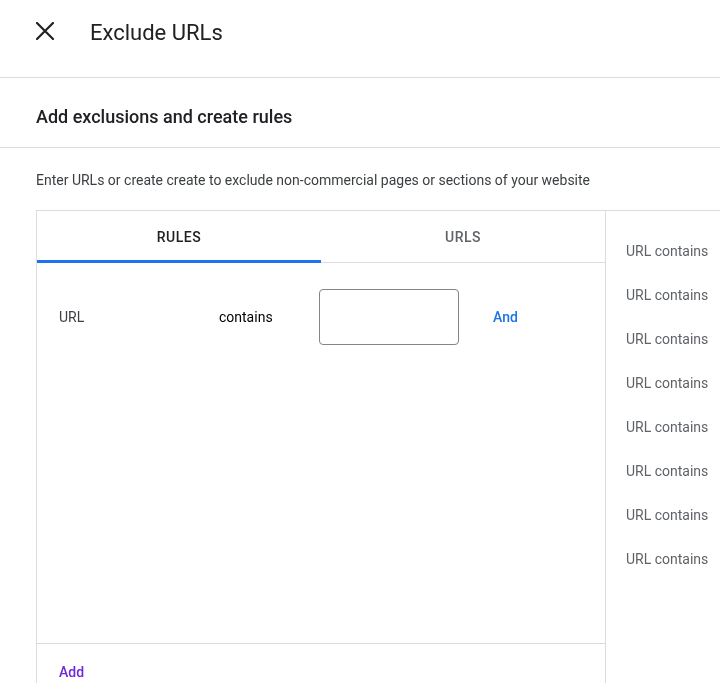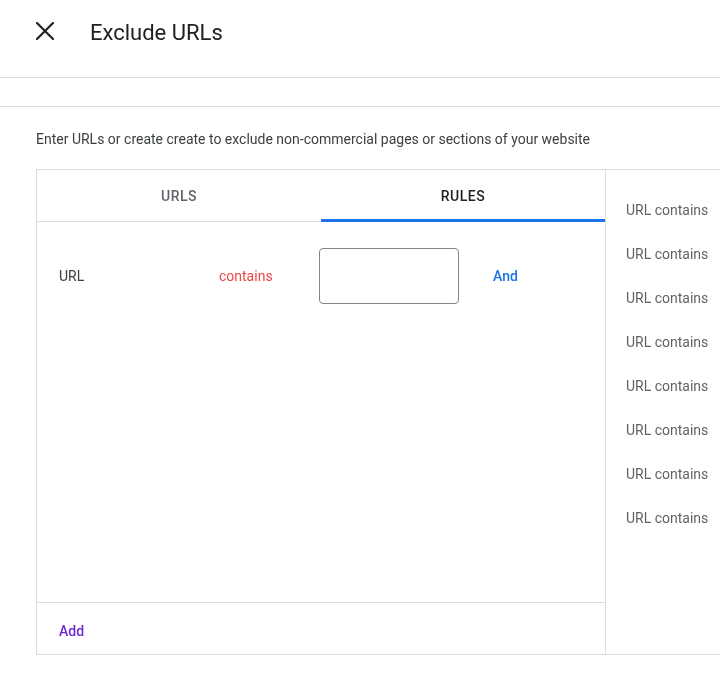--- a/index.html
+++ b/index.html
@@ -105,21 +105,21 @@
       align-items: center;
       gap: 0;
     }
     .rule-label {
       font-size: 14px;
       color: #3c4043;
       width: 160px;
     }
     .rule-op {
       font-size: 14px;
-      color: #ef4444;
+      color: #000000;
       width: 100px;
     }
     .rule-input {
       width: 140px;
       height: 56px;
       border: 1px solid #80868b;
       border-radius: 4px;
       padding: 8px 12px;
       font-size: 14px;
       outline: none;
@@ -179,28 +179,29 @@
           <path d="M1 1 L17 17 M17 1 L1 17" stroke="#202124" stroke-width="2.2" stroke-linecap="round"></path>
         </svg>
     </span>
   </button>
   <h1 class="header-title">Exclude URLs</h1>
 </div>
 
 <div class="divider-full"></div>
 
 <div class="content">
+  <h2 class="subheading">Add exclusions and create rules</h2>
   <div class="divider-content"></div>
   <p class="instruction">Enter URLs or create create to exclude non-commercial pages or sections of your website</p>
 
   <div class="main-row">
     <div class="left-panel">
       <div class="tabs">
+        <div class="tab active">RULES</div>
         <div class="tab">URLS</div>
-        <div class="tab active">RULES</div>
       </div>
       <div class="rule-builder">
         <div class="rule-row">
           <span class="rule-label">URL</span>
           <span class="rule-op">contains</span>
           <input class="rule-input" type="text" value="" style="">
           <span class="rule-and">And</span>
         </div>
       </div>
       <div class="left-footer">

